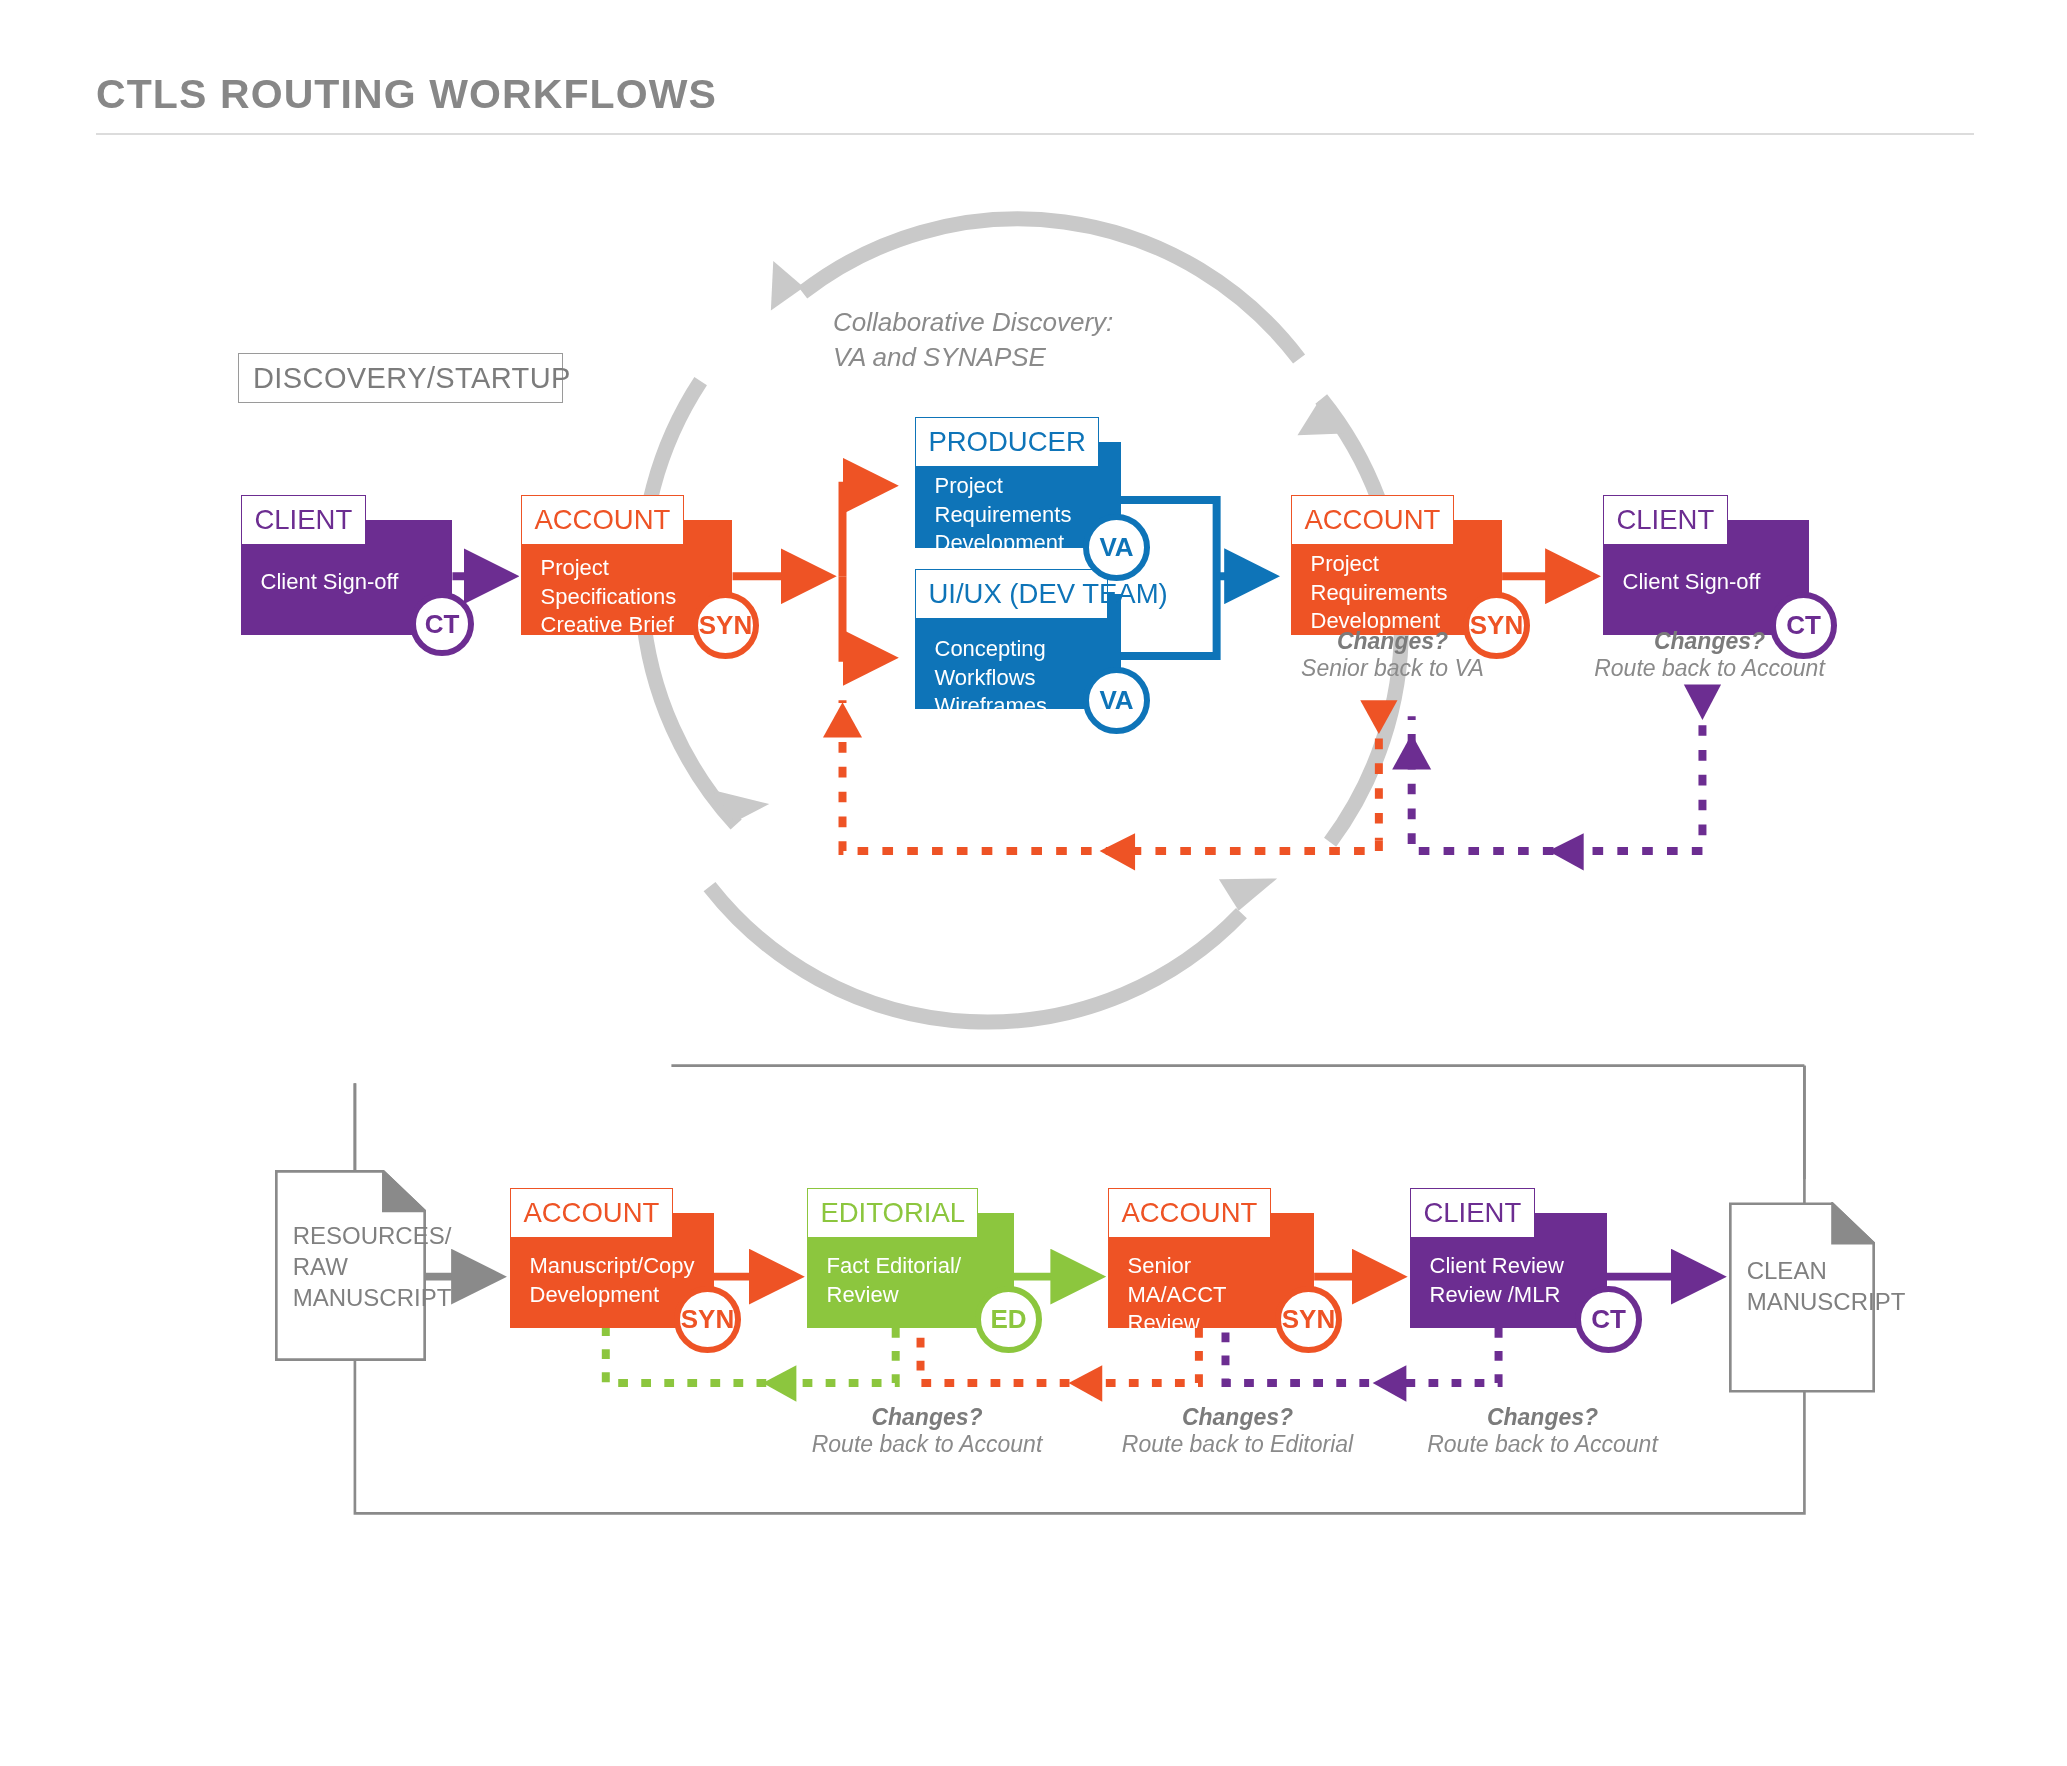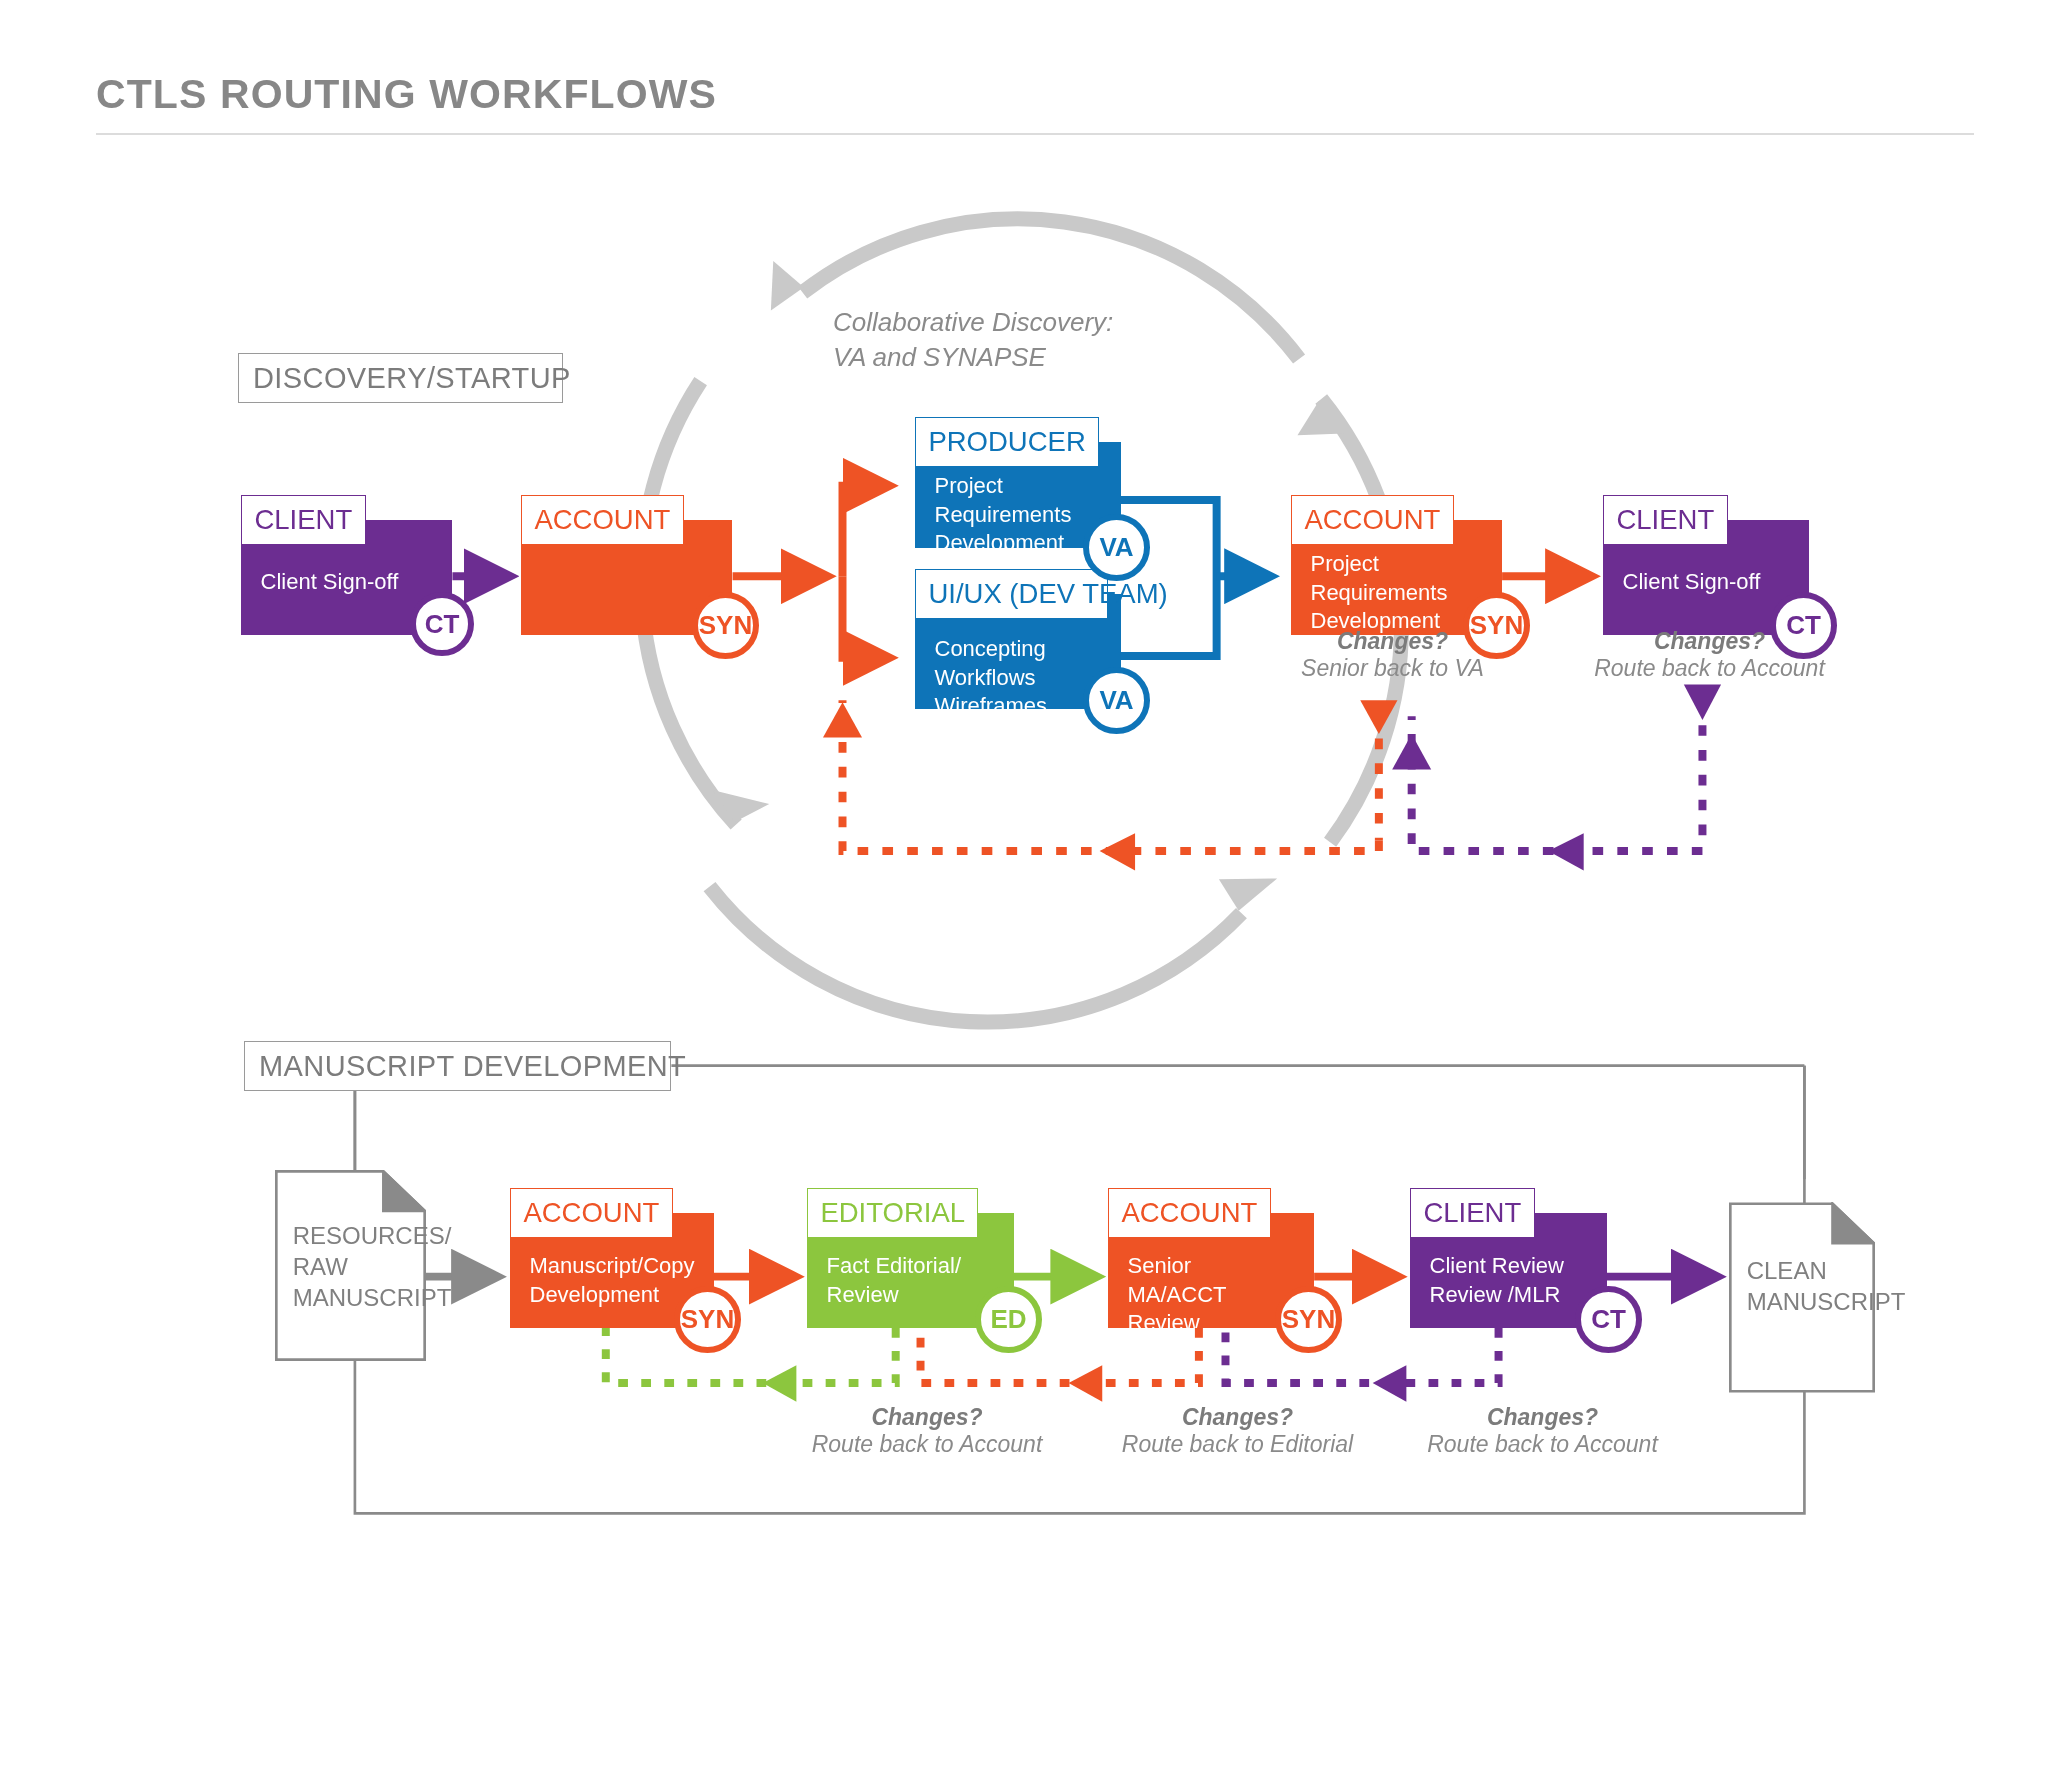--- a/index.html
+++ b/index.html
@@ -95,34 +95,35 @@
     <g fill="none" stroke="#8A8A8A" stroke-width="3">
       <path d="M 400 1222 L 400 1707 L 2035 1707 L 2035 1202"></path>
       <path d="M 757 1202 L 2035 1202"></path>
       <path d="M 400 1222 L 400 1330"></path>
       <path d="M 2035 1202 L 2035 1330"></path>
     </g>
   </svg>
 
   <div class="section-chip" style="left:238px;top:353px;width:325px;height:50px;">DISCOVERY/STARTUP</div>
 
-  <div class="section-chip" style="left:244px;top:1041px;width:427px;height:50px;">MANUSCRIPT DEVELOPMENT</div>
 
   <div class="pbox" style="left:241px;top:495px;width:211px;height:140px;color:#6C2D91;">
     <div class="fill" style="background:#6C2D91;"></div>
     <div class="tag">CLIENT</div>
     <div class="body" style="top:73px;">Client Sign-off</div>
   </div>
   <div class="badge" style="left:410px;top:592px;width:64px;height:64px;color:#6C2D91;">
     <span>CT</span>
   </div>
 
   <div class="pbox" style="left:521px;top:495px;width:211px;height:140px;color:#EE5325;">
     <div class="fill" style="background:#EE5325;"></div>
     <div class="tag">ACCOUNT</div>
+    <div class="body" style="top:59px;">Project Specifications
+Creative Brief</div>
   </div>
   <div class="badge" style="left:692px;top:592px;width:67px;height:67px;color:#EE5325;">
     <span>SYN</span>
   </div>
 
   <div class="pbox" style="left:915px;top:417px;width:206px;height:131px;color:#0E74B8;">
     <div class="fill" style="background:#0E74B8;"></div>
     <div class="tag">PRODUCER</div>
     <div class="body" style="top:55px;">Project
 Requirements

